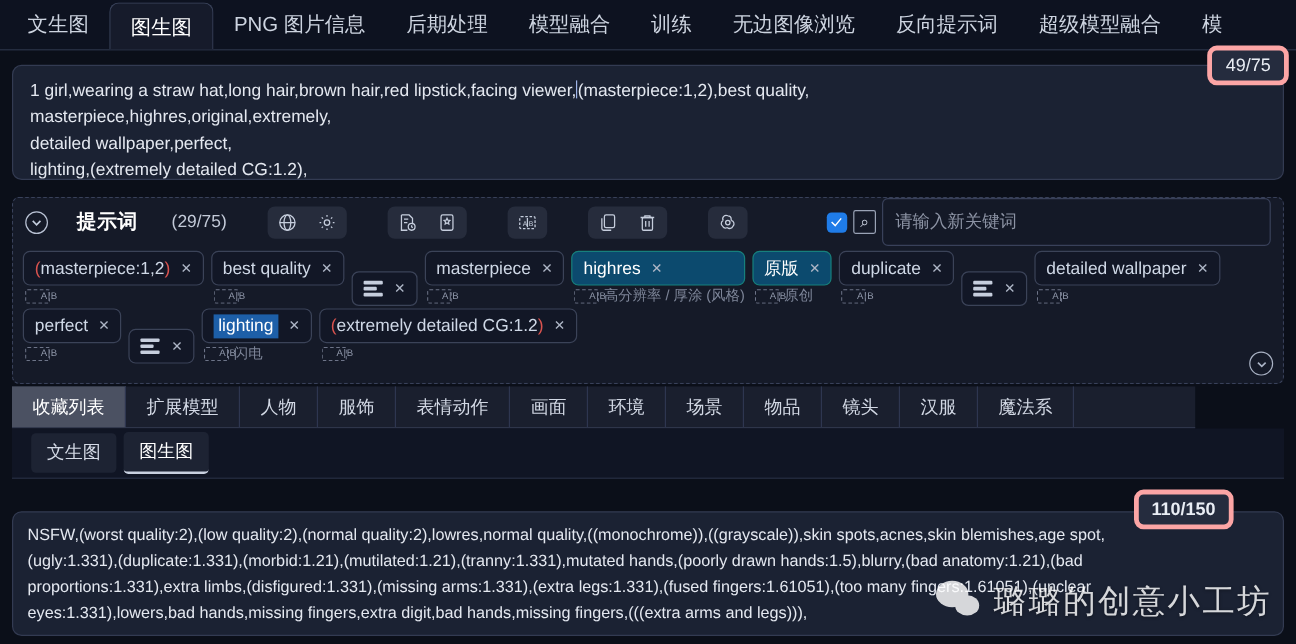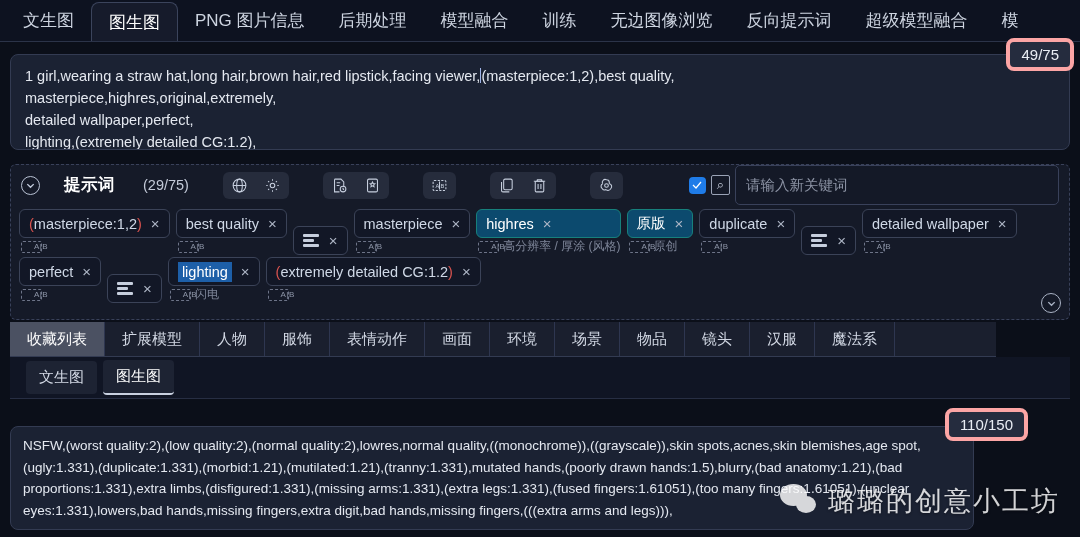--- a/index.html
+++ b/index.html
@@ -54,21 +54,21 @@
     position: absolute;
     background: #252c3e;
     border: 4px solid #fca5a5;
     border-radius: 8px;
     color: #e9edf4;
     font-size: 15px;
     padding: 4px 11px;
     z-index: 5;
   }
   #badge-pos { right: 6px; top: 38px; }
-  #badge-neg { right: 52px; top: 408px; }
+  #badge-neg { right: 52px; top: 408px; font-weight: bold; }
 
   
   .kwsection {
     position: absolute; left: 10px; top: 164px; width: 1060px; height: 156px;
     background: #151a28;
     border: 1px dashed #39415a;
     border-radius: 6px;
   }
   .kwtoolbar { display: flex; align-items: center; height: 40px; padding: 0 6px 0 10px; gap: 24px; }
   .collapse-ico {
@@ -158,21 +158,21 @@
   .subtabs {
     position: absolute; left: 10px; top: 357px; width: 1060px; height: 42px;
     background: #10booking; background: #101524; display: flex; align-items: center;
     padding-left: 16px; gap: 6px; border-bottom: 1px solid #272e43;
   }
   .subtab { font-size: 15px; color: #d4dae6; padding: 7px 13px; cursor: pointer; background: #1d2troubleshooting; background: #1d2333; border-radius: 4px; }
   .subtab.active { background: #1d2333; color: #ffffff; border-bottom: 2px solid #c9d1e0; }
 
   
   .negwrap {
-    position: absolute; left: 10px; top: 426px; width: 964px; height: 104px;
+    position: absolute; left: 10px; top: 426px; width: 1060px; height: 104px;
     background: #1b2233; border: 1px solid #333b52; border-radius: 8px;
     padding: 8px 12px; overflow: hidden;
   }
   .negwrap .line { font-size: 13.5px; line-height: 21.5px; color: #e4e8f0; white-space: pre; }
 
   
   .watermark {
     position: absolute; right: 20px; bottom: 18px;
     display: flex; align-items: center; gap: 8px;
     opacity: .82; pointer-events: none; z-index: 8;

